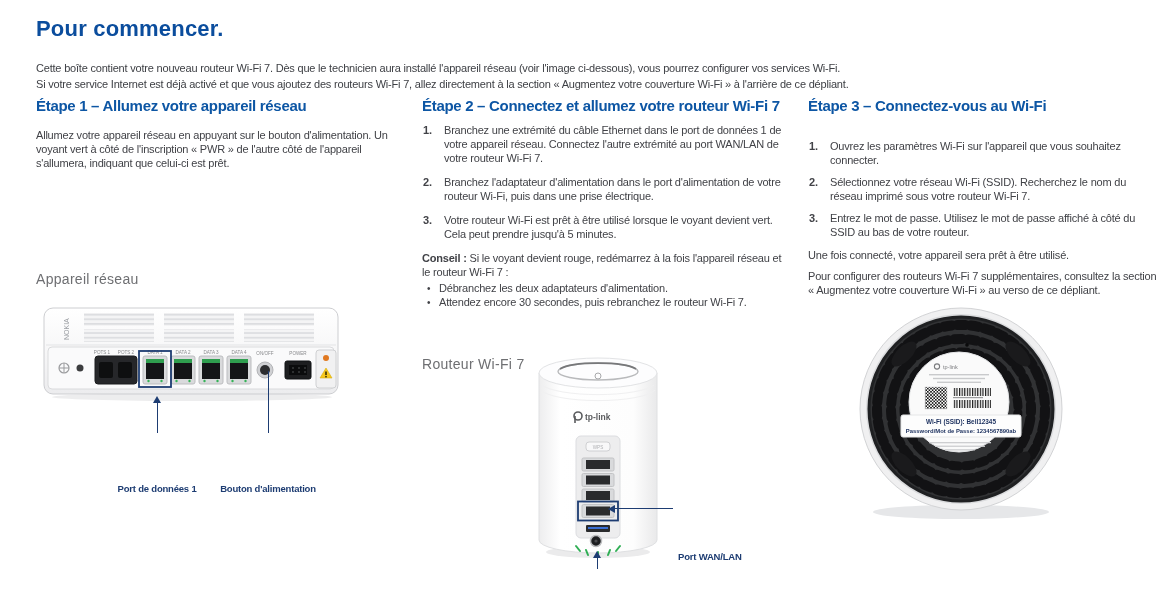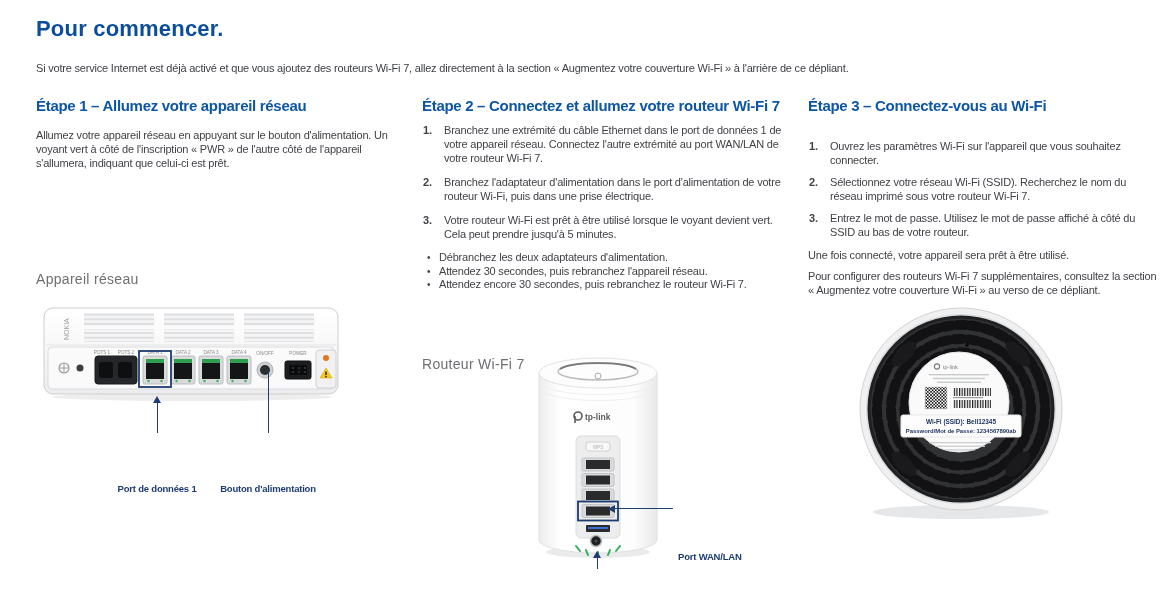--- a/index.html
+++ b/index.html
@@ -56,20 +56,21 @@
 
   .abs{position:absolute;}
 </style>
 </head>
 <body>
 
 <div class="page">
 
   <div class="doc-title">Pour commencer.</div>
   <div class="intro">
+    <div>Cette boîte contient votre nouveau routeur Wi-Fi 7. Dès que le technicien aura installé l'appareil réseau (voir l'image ci-dessous), vous pourrez configurer vos services Wi-Fi.</div>
     <div>Si votre service Internet est déjà activé et que vous ajoutez des routeurs Wi-Fi 7, allez directement à la section « Augmentez votre couverture Wi-Fi » à l'arrière de ce dépliant.</div>
   </div>
 
   <div class="col col1">
     <h2 class="step-title">Étape 1 – Allumez votre appareil réseau</h2>
     <div class="body-text">Allumez votre appareil réseau en appuyant sur le bouton d'alimentation. Un voyant vert à côté de l'inscription « PWR » de l'autre côté de l'appareil s'allumera, indiquant que celui-ci est prêt.</div>
   </div>
 
   <div class="col col2">
     <h2 class="step-title">Étape 2 – Connectez et allumez votre routeur Wi-Fi 7</h2>
@@ -80,23 +81,26 @@
       </li>
       <li>
         <span class="num">2.</span>
         <span>Branchez l'adaptateur d'alimentation dans le port d'alimentation de votre routeur Wi-Fi, puis dans une prise électrique.</span>
       </li>
       <li>
         <span class="num">3.</span>
         <span>Votre routeur Wi-Fi est prêt à être utilisé lorsque le voyant devient vert. Cela peut prendre jusqu'à 5 minutes.</span>
       </li>
     </ol>
+    <div class="tip">
+      <span class="tip-label">Conseil :</span>
+      <span>Si le voyant devient rouge, redémarrez à la fois l'appareil réseau et le routeur Wi-Fi 7 :</span>
+    </div>
     <ul class="bullets">
       <li>Débranchez les deux adaptateurs d'alimentation.</li>
-      <li>Attendez 30 secondes, puis rebranchez l'appareil réseau.</li>
       <li>Attendez encore 30 secondes, puis rebranchez le routeur Wi-Fi 7.</li>
     </ul>
   </div>
 
   <div class="col col3">
     <h2 class="step-title">Étape 3 – Connectez-vous au Wi-Fi</h2>
     <ol class="steps">
       <li>
         <span class="num">1.</span>
         <span>Ouvrez les paramètres Wi-Fi sur l'appareil que vous souhaitez connecter.</span>

